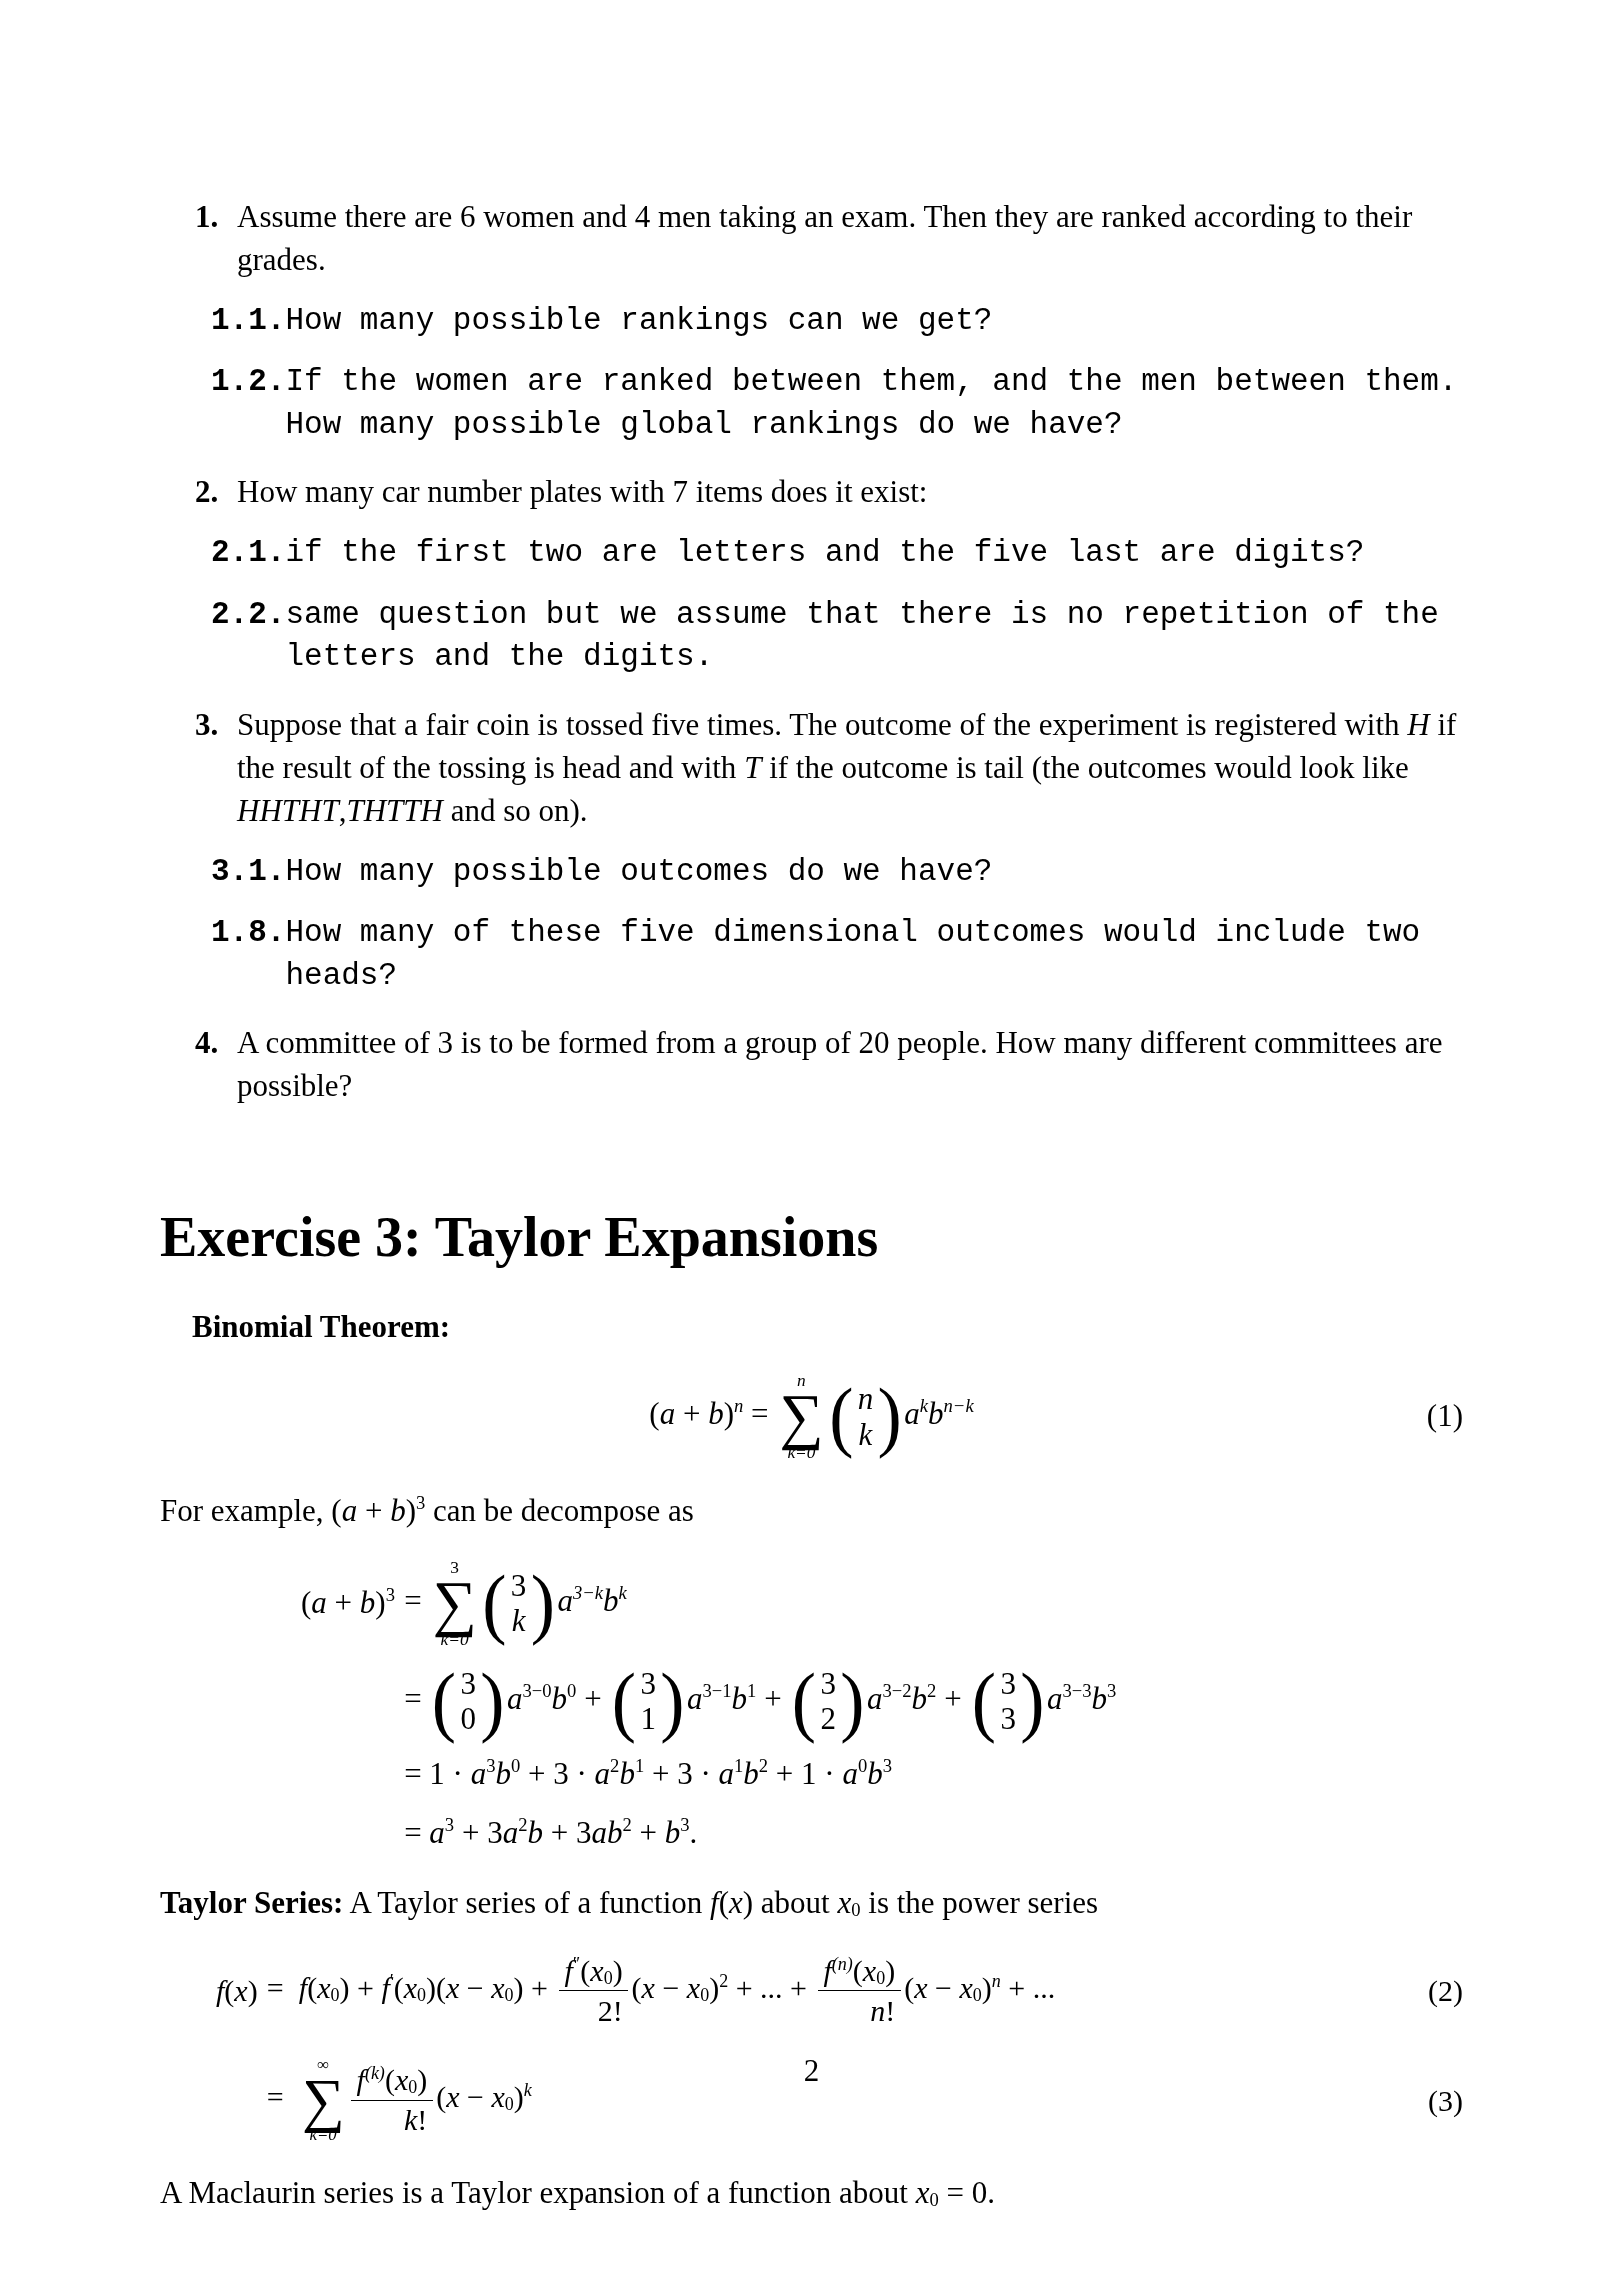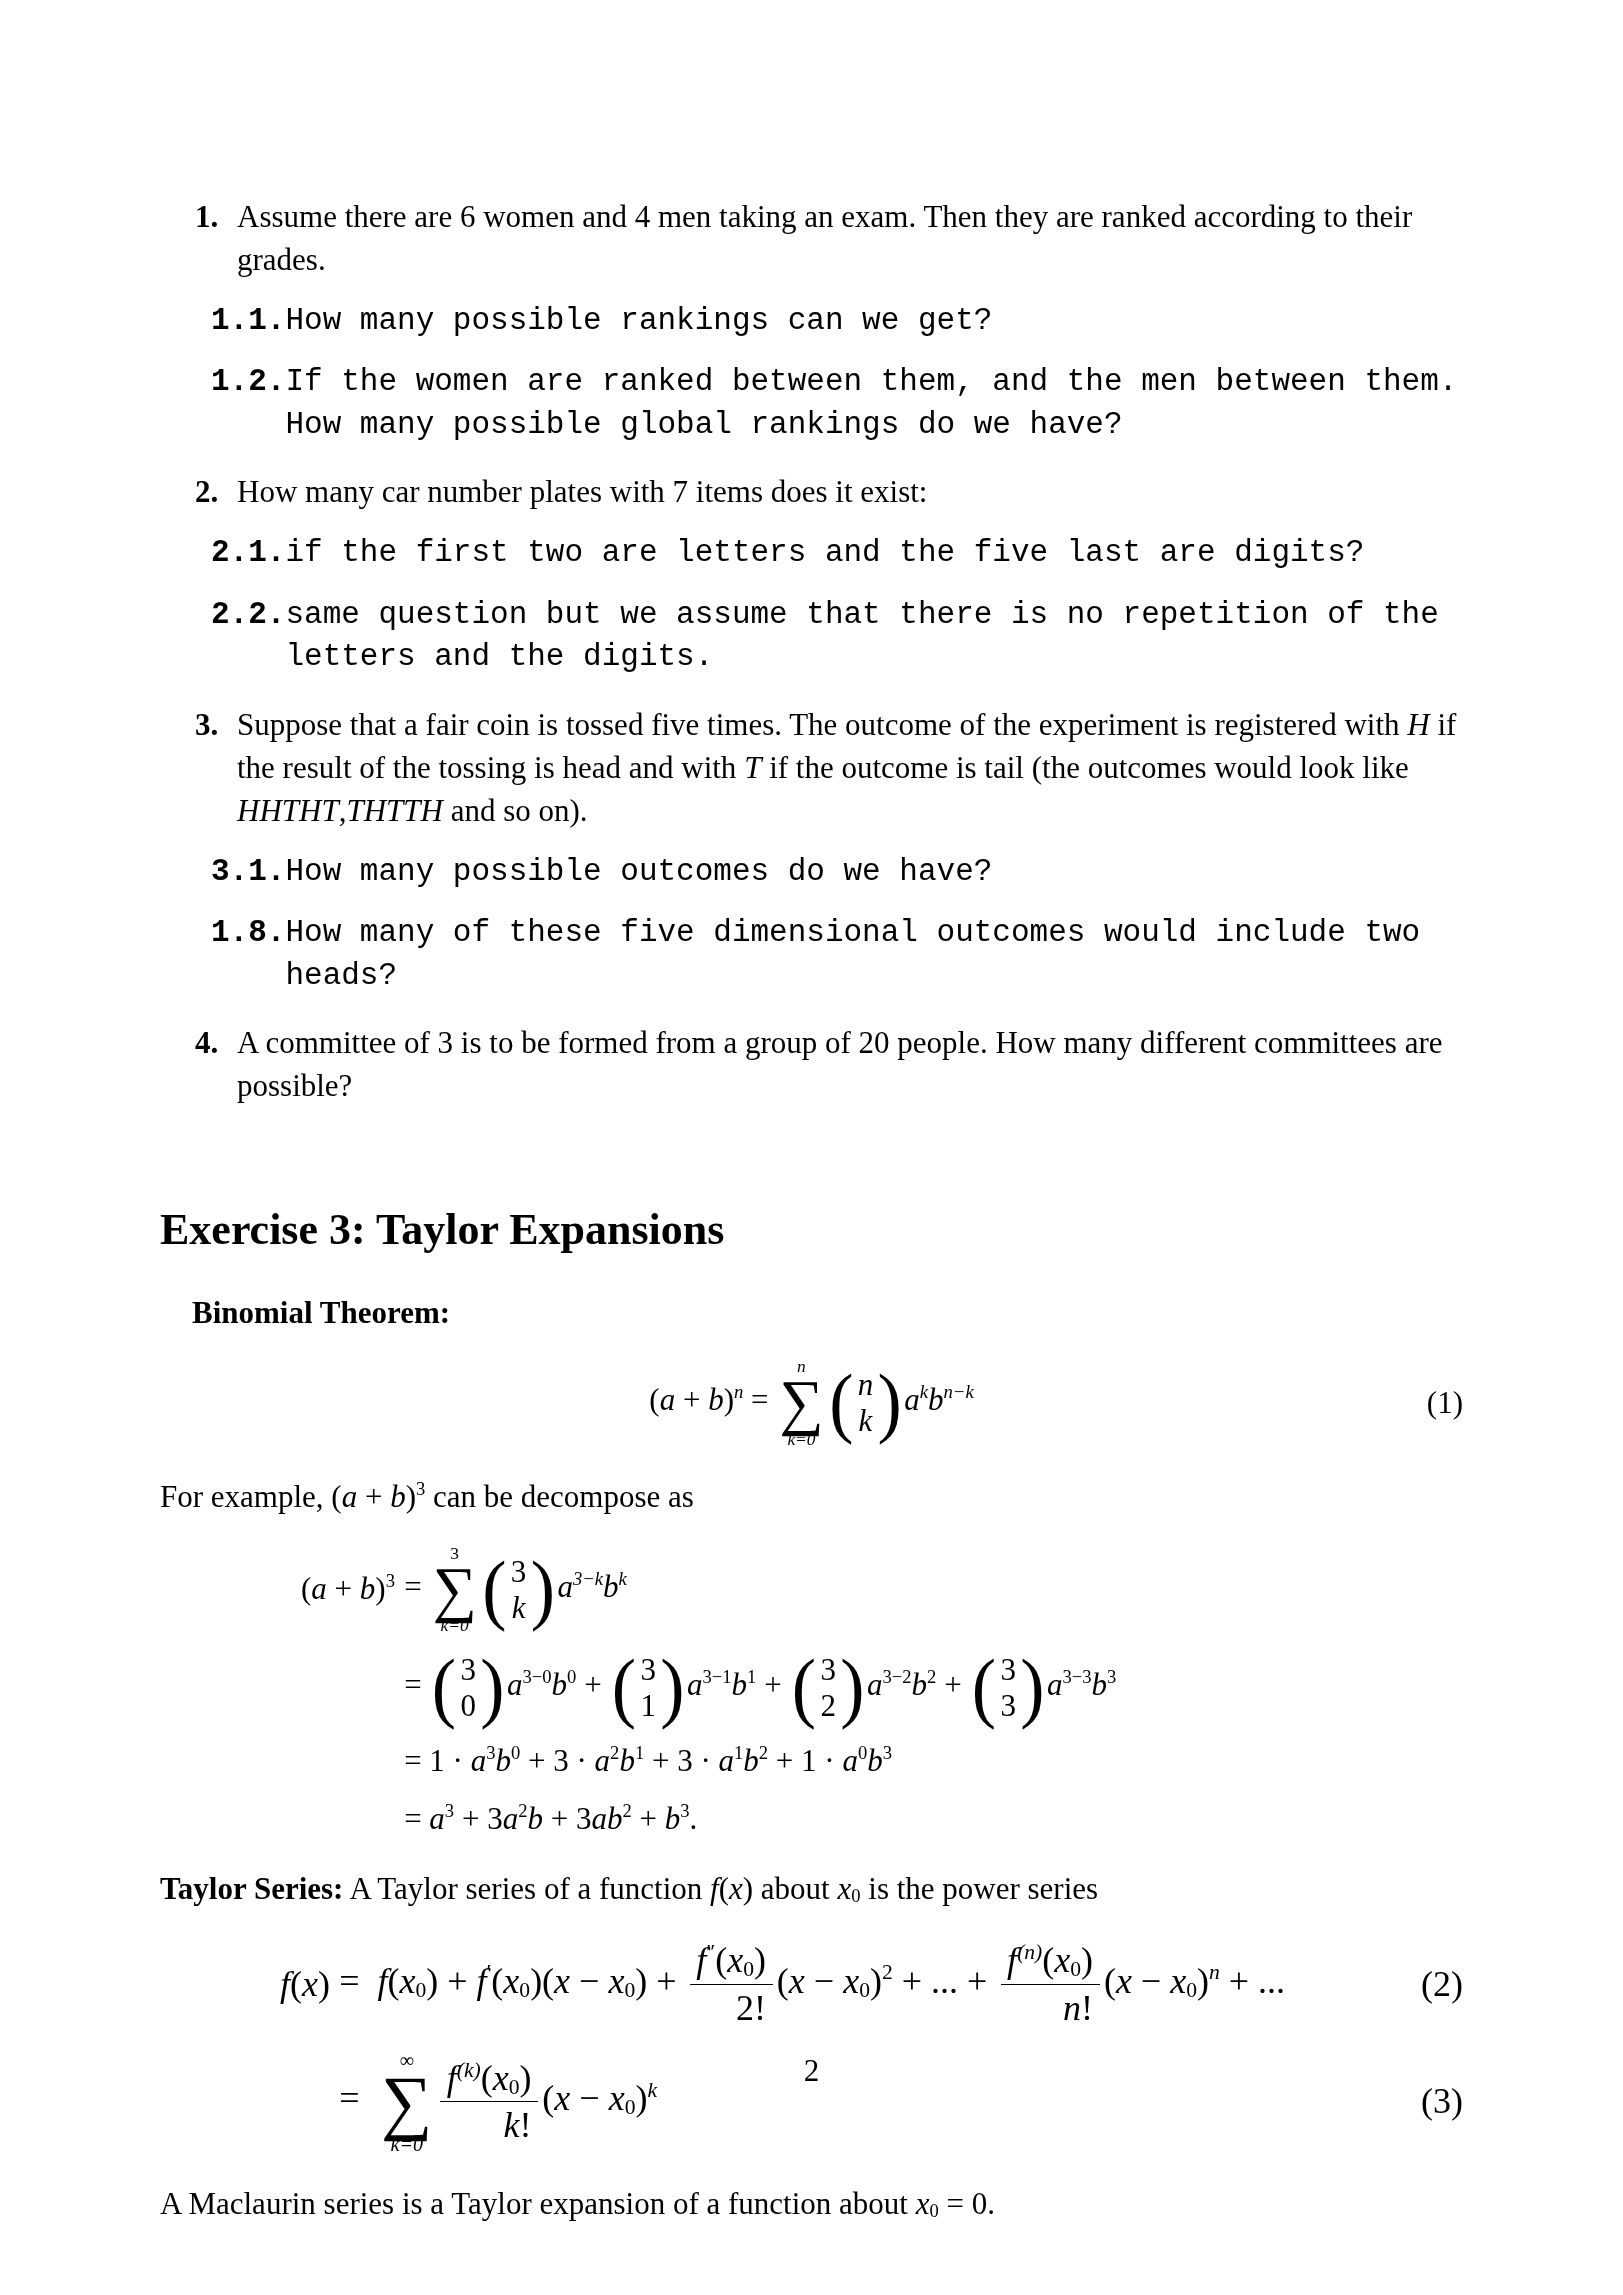--- a/index.html
+++ b/index.html
@@ -14,35 +14,35 @@
   .ex + .ex { margin-top:25px; }
   .li1 { display:flex; padding-left:35px; }
   .lbl1 { flex:0 0 42px; font-weight:bold; }
   .li2 { display:flex; margin-left:51px;font-family:Liberation Mono, monospace; }
   .lbl2 { flex:0 0 69px; font-weight:bold; }
   .txt { flex:1; }
   .sublist { margin-top:18.3px; }
   .li2 + .li2 { margin-top:18.3px; }
 
   
-  .h-exercise { margin-top:97px; font-size:44px; font-weight:bold; line-height:1.15; }
+  .h-exercise { margin-top:97px; font-size:56px; font-weight:bold; line-height:1.15; }
   .plabel { margin-top:37px; font-weight:bold;margin-left:32px; }
   .para { margin-top:27.5px; }
 
   
   .eqrow { margin-top:22px; display:grid; grid-template-columns:1fr max-content 1fr; align-items:center; }
   .eqrow .eqc { white-space:nowrap; }
   .eqrow .tag { text-align:right; }
 
   .align1 { margin-top:25px; margin-left:141px; display:grid;
             grid-template-columns:max-content max-content; justify-content:start;
             row-gap:15.7px; align-items:center; }
-  .align2 { margin-top:29px; margin-left:120px; display:grid;
+  .align2 { margin-top:29px; margin-left:56px; display:grid;
             grid-template-columns:max-content max-content 1fr;
-            row-gap:20px; align-items:center; font-size:36px; }
+            row-gap:28px; align-items:center; font-size:30px; }
   .acell { white-space:nowrap; }
   .alhs { text-align:right; }
   .arhs { text-align:left; padding-left:9.2px; }
   .atag { text-align:right; align-self:center; }
 
   
   .mi { font-style:italic; }
   .mr { font-style:normal; }
   .msup { font-size:60%; vertical-align:0.62em; line-height:0; }
   .msub { font-size:60%; vertical-align:-0.18em; line-height:0; }

